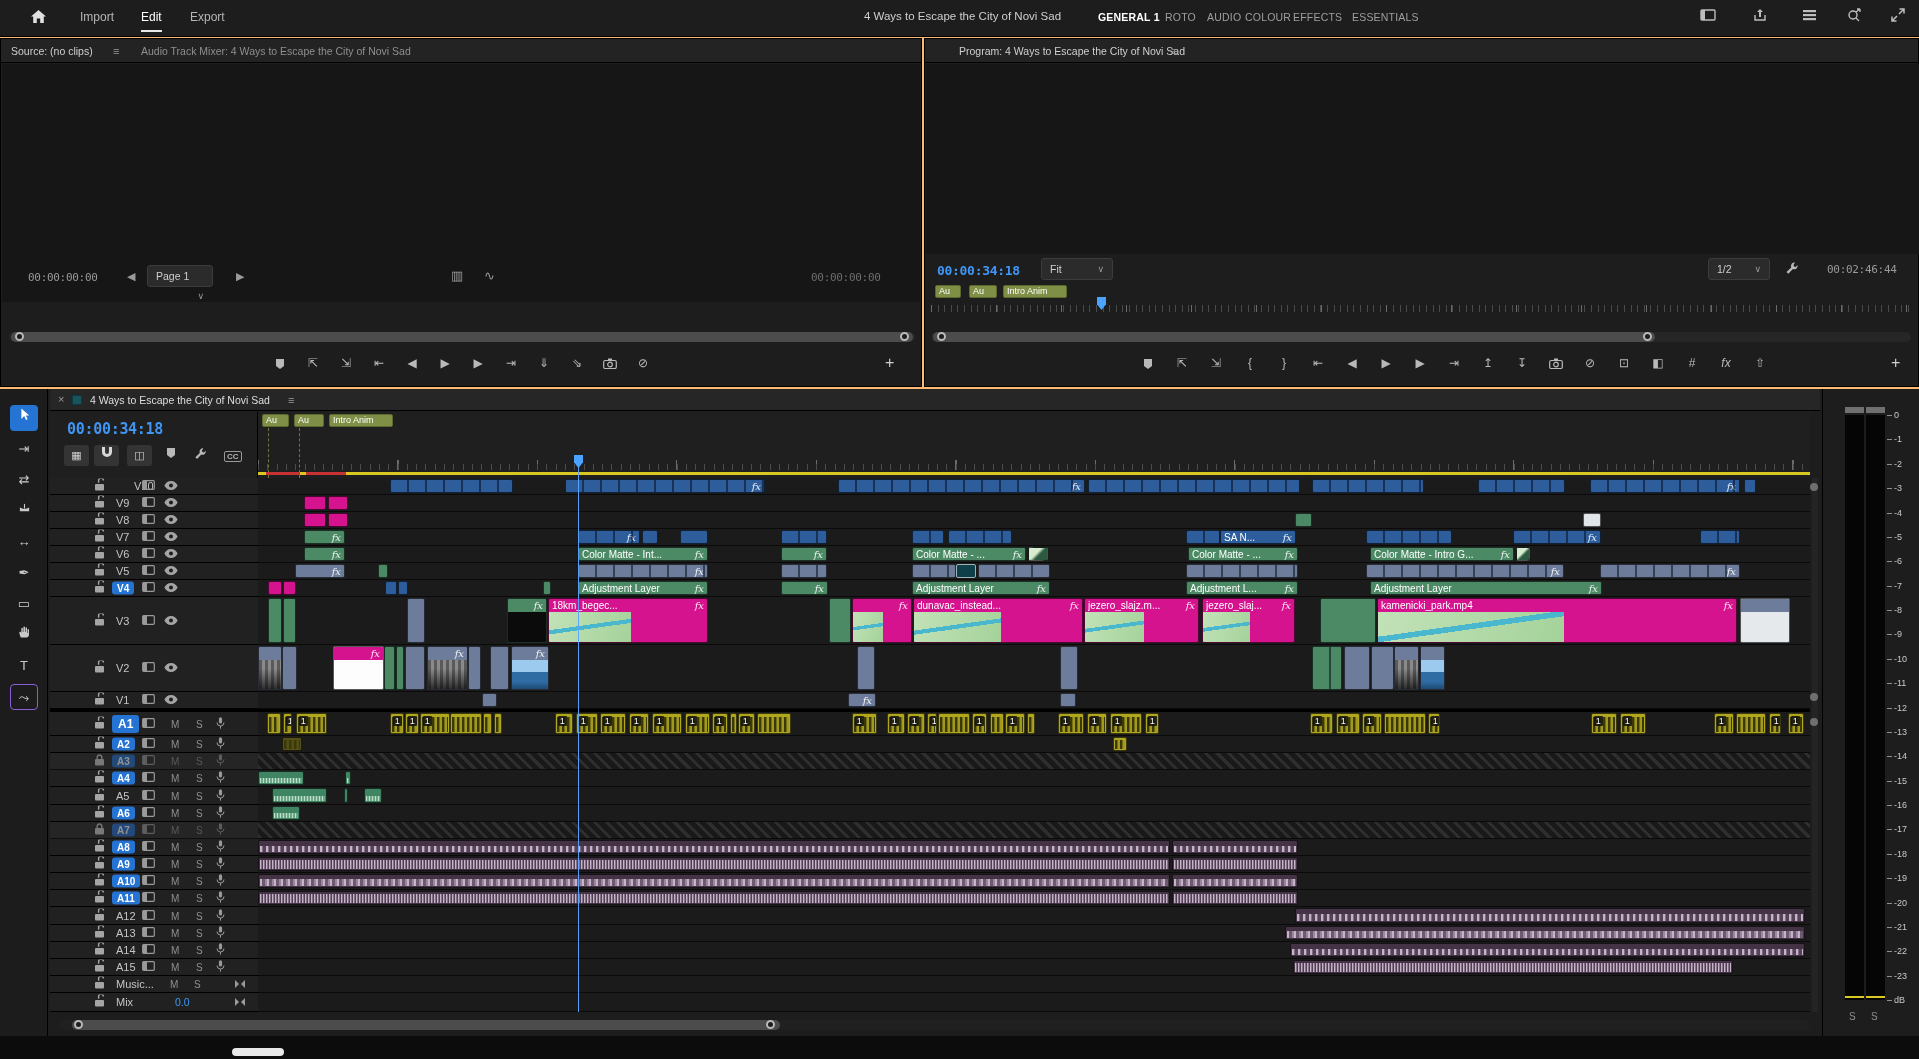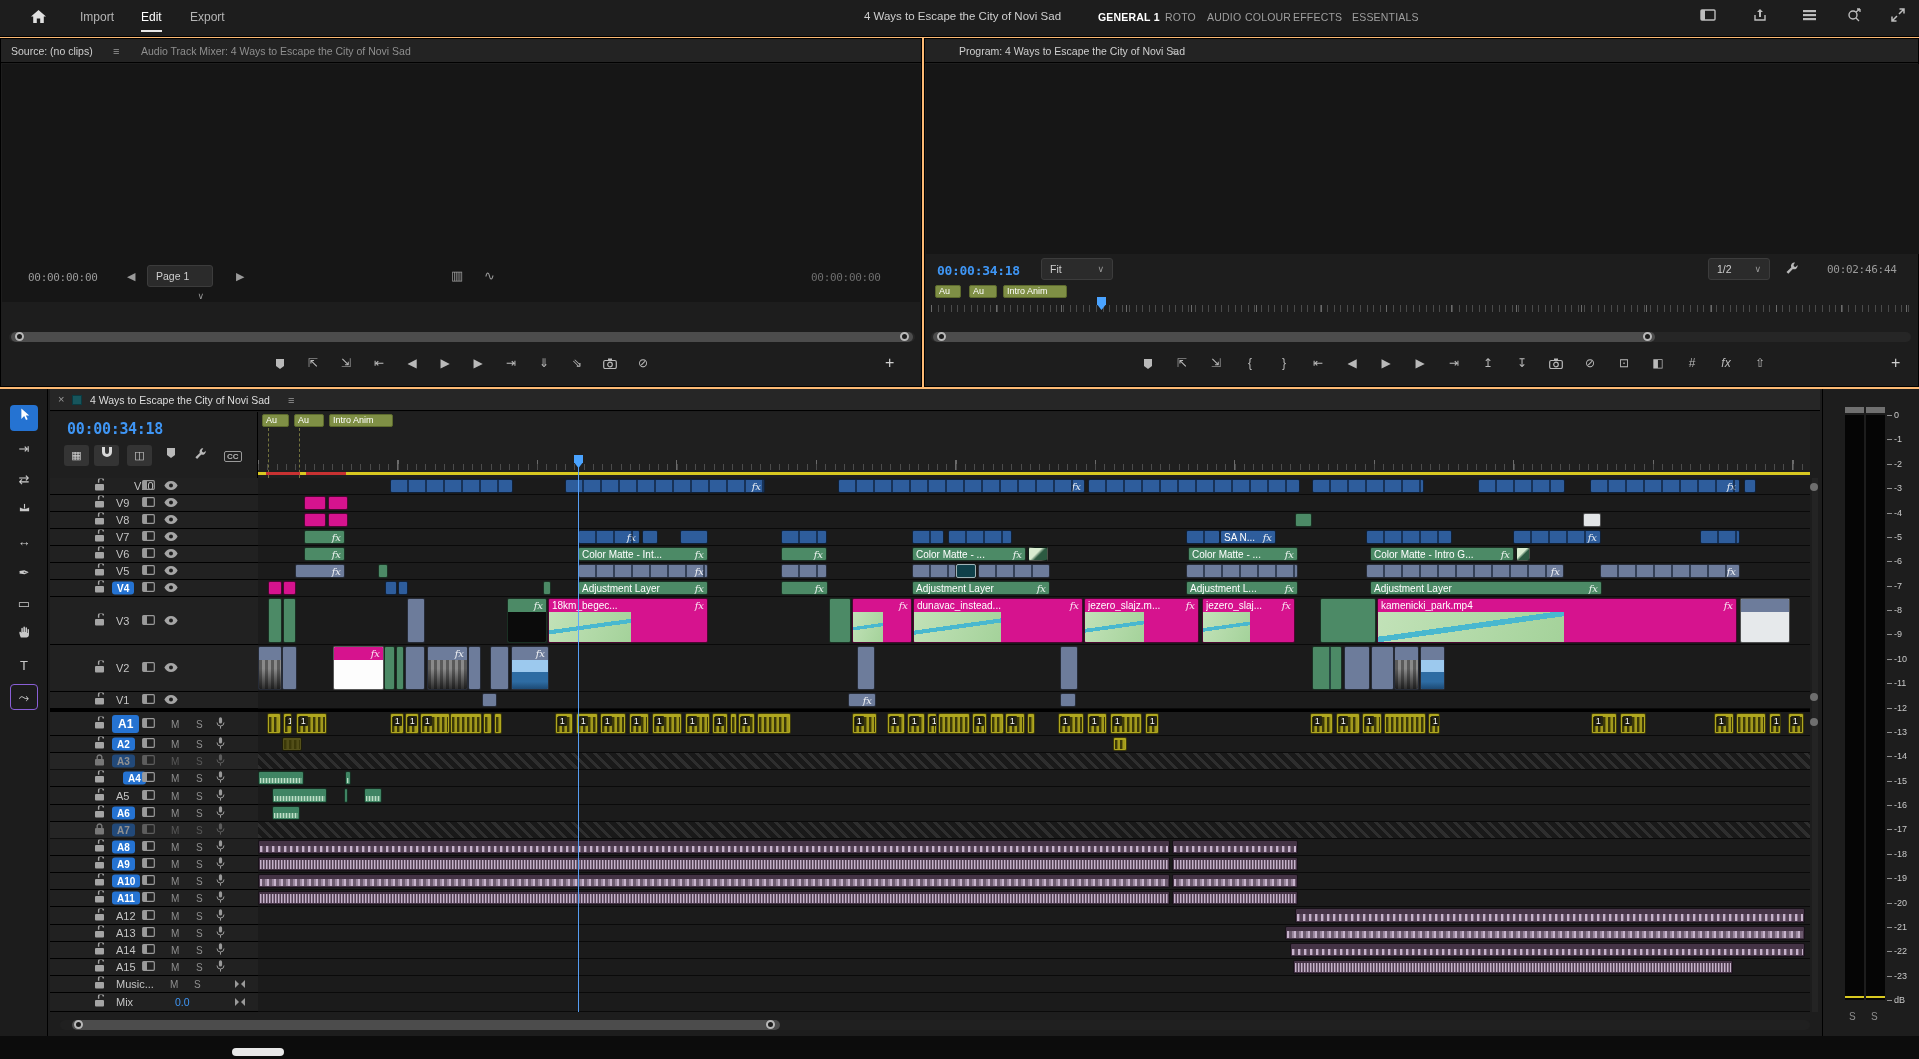--- a/index.html
+++ b/index.html
@@ -551,21 +551,21 @@
             <rect x="2.9" y="0.3" width="3.2" height="6.2" rx="1.6" fill="#9a9a9a"></rect>
             <path d="M1 5.5a3.5 3.5 0 0 0 7 0" fill="none" stroke="#9a9a9a" stroke-width="1"></path>
             <rect x="4" y="9" width="1" height="2.6" fill="#9a9a9a"></rect>
           </svg></div>
       </div>
       <div class="throw" style="height: 17px;">
         <div class="hic" style="left: 44px;"><svg width="11" height="13" viewBox="0 0 11 13">
             <rect x="1" y="5.5" width="9" height="6.5" rx="1" fill="#a5a5a5"></rect>
             <path d="M3.2 5.5V3.2a2.4 2.4 0 0 1 4.8 0" fill="none" stroke="#a5a5a5" stroke-width="1.4" transform="translate(1.4,-1.2)"></path>
           </svg></div>
-        <div class="badge" style="left: 62px; margin-left: 11px;">A4</div>
+        <div class="badge" style="left: 62px;">A4</div>
         <div class="hic" style="left: 92px;"><svg width="13" height="10" viewBox="0 0 13 10">
             <rect x="0.7" y="0.7" width="11.6" height="8.6" rx="1" fill="none" stroke="#9a9a9a" stroke-width="1.2"></rect>
             <rect x="0.7" y="0.7" width="4.3" height="8.6" fill="#9a9a9a"></rect>
           </svg></div>
         <div class="msl" style="left: 121px;">M</div>
         <div class="msl" style="left: 146px;">S</div>
         <div class="hic" style="left: 166px;"><svg width="9" height="12" viewBox="0 0 9 12">
             <rect x="2.9" y="0.3" width="3.2" height="6.2" rx="1.6" fill="#9a9a9a"></rect>
             <path d="M1 5.5a3.5 3.5 0 0 0 7 0" fill="none" stroke="#9a9a9a" stroke-width="1"></path>
             <rect x="4" y="9" width="1" height="2.6" fill="#9a9a9a"></rect>
@@ -826,21 +826,21 @@
         </div>
         <div class="c bseg" style="left: 320px; width: 62px;">
           <div class="fx">fx</div>
         </div>
         <div class="c b" style="left: 384px; width: 16px;"></div>
         <div class="c b" style="left: 422px; width: 28px;"></div>
         <div class="c bseg" style="left: 523px; width: 46px;"></div>
         <div class="c bseg" style="left: 654px; width: 32px;"></div>
         <div class="c bseg" style="left: 690px; width: 64px;"></div>
         <div class="c bseg" style="left: 928px; width: 34px;"></div>
-        <div class="c b" style="left: 962px; width: 56px;">
+        <div class="c b" style="left: 962px; width: 76px;">
           <div class="nm">SA N...</div>
           <div class="fx">fx</div>
         </div>
         <div class="c bseg" style="left: 1108px; width: 86px;"></div>
         <div class="c bseg" style="left: 1255px; width: 88px;">
           <div class="fx">fx</div>
         </div>
         <div class="c bseg" style="left: 1442px; width: 40px;"></div>
       </div>
       <div class="trow" style="height: 17px;">

